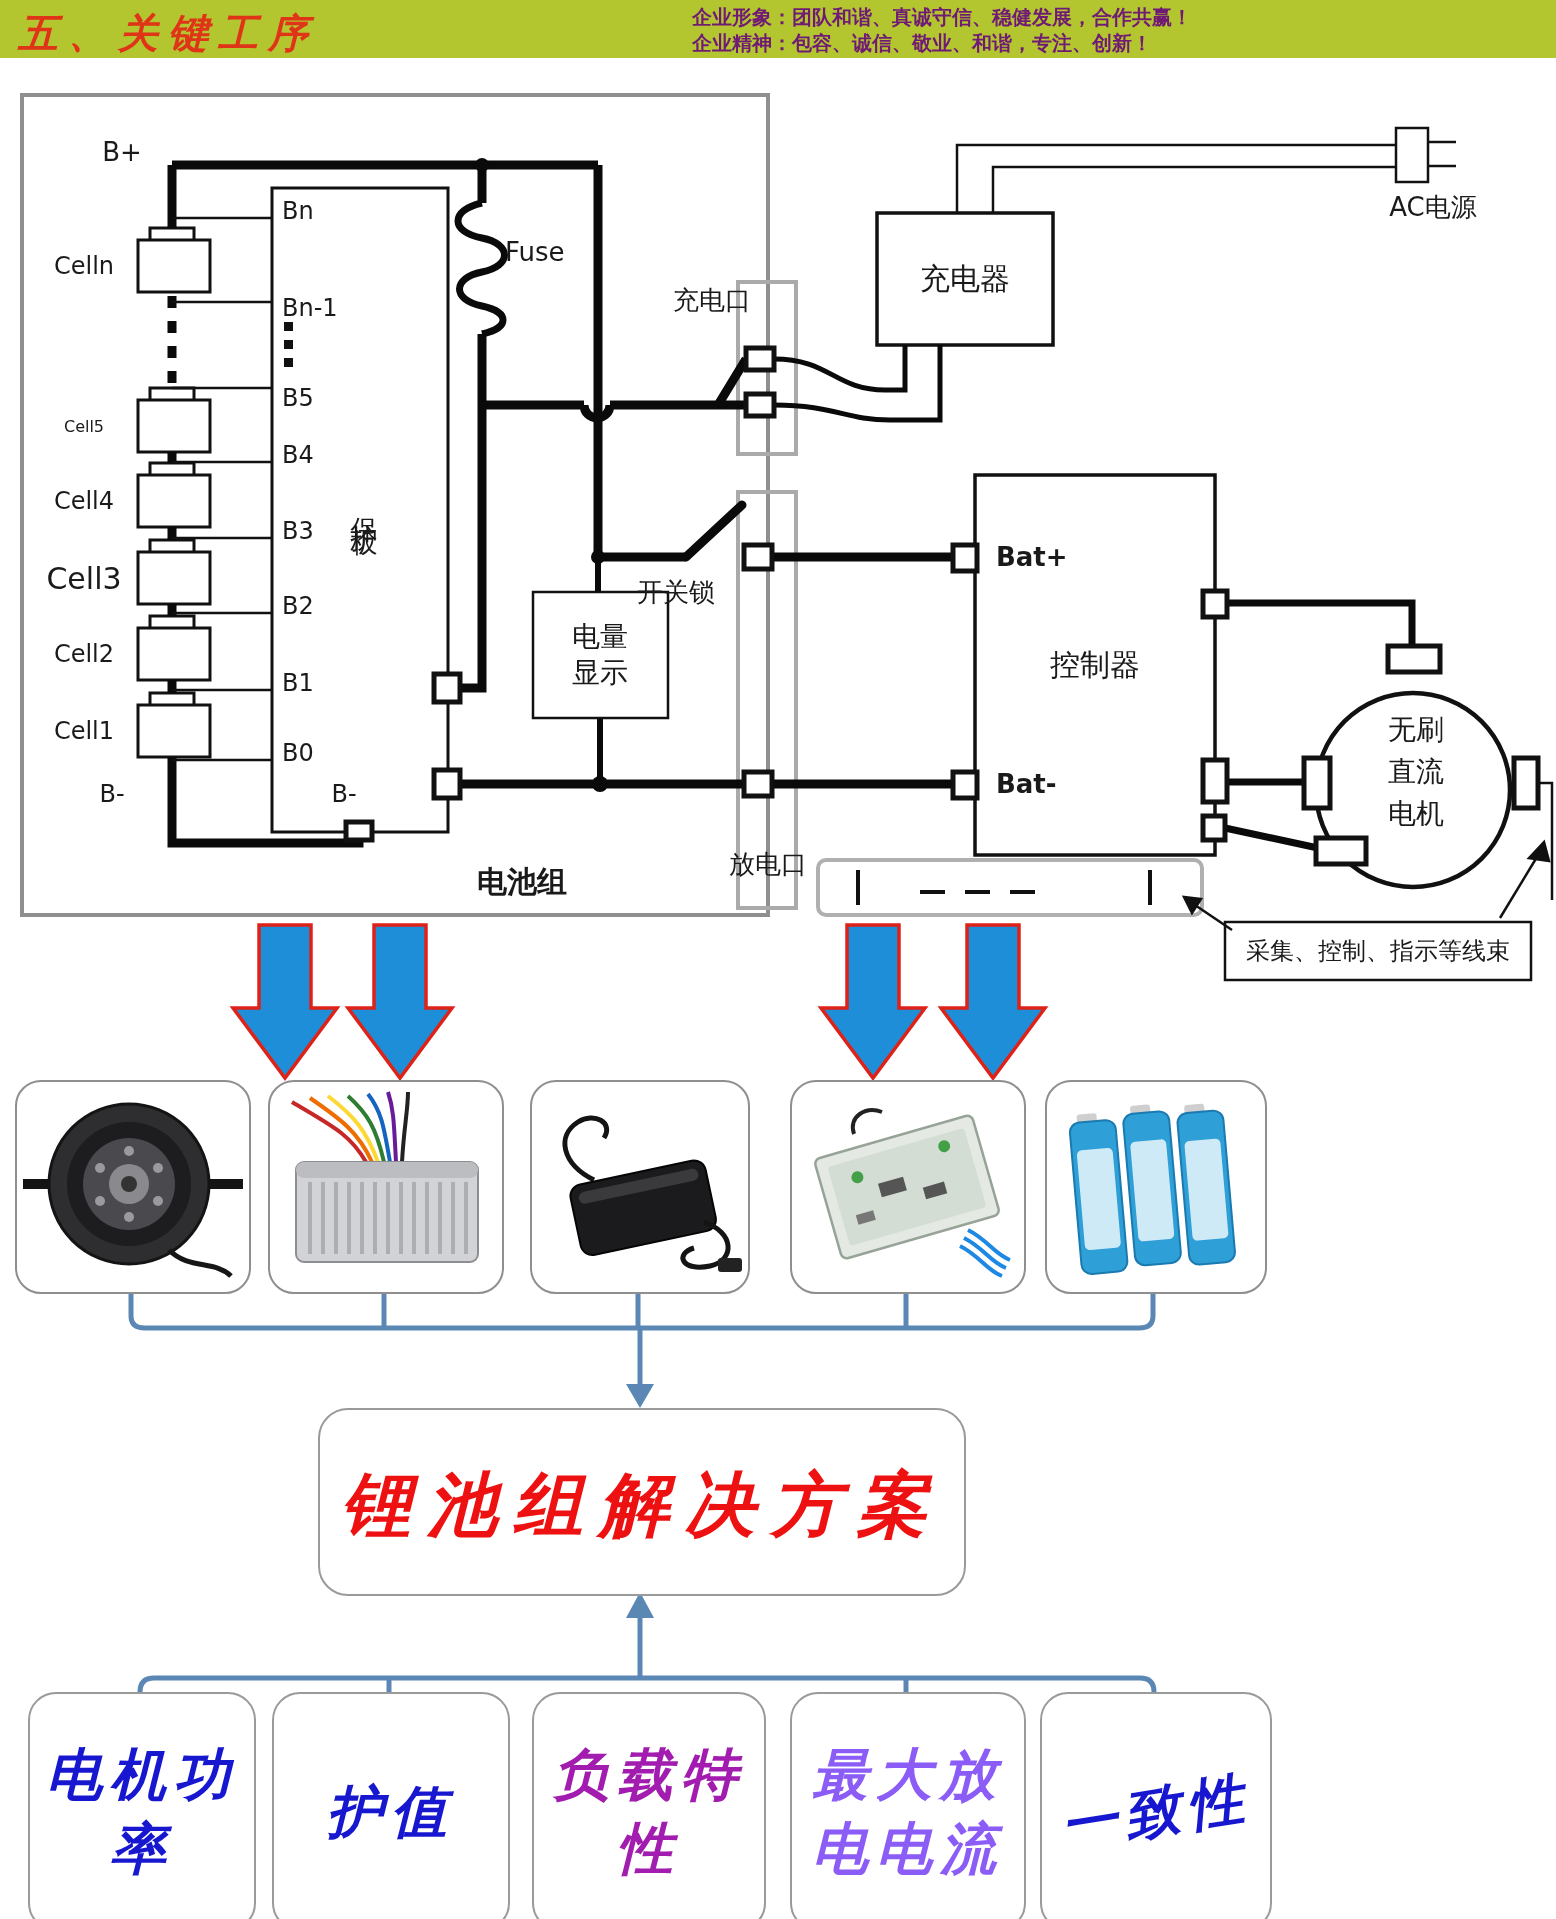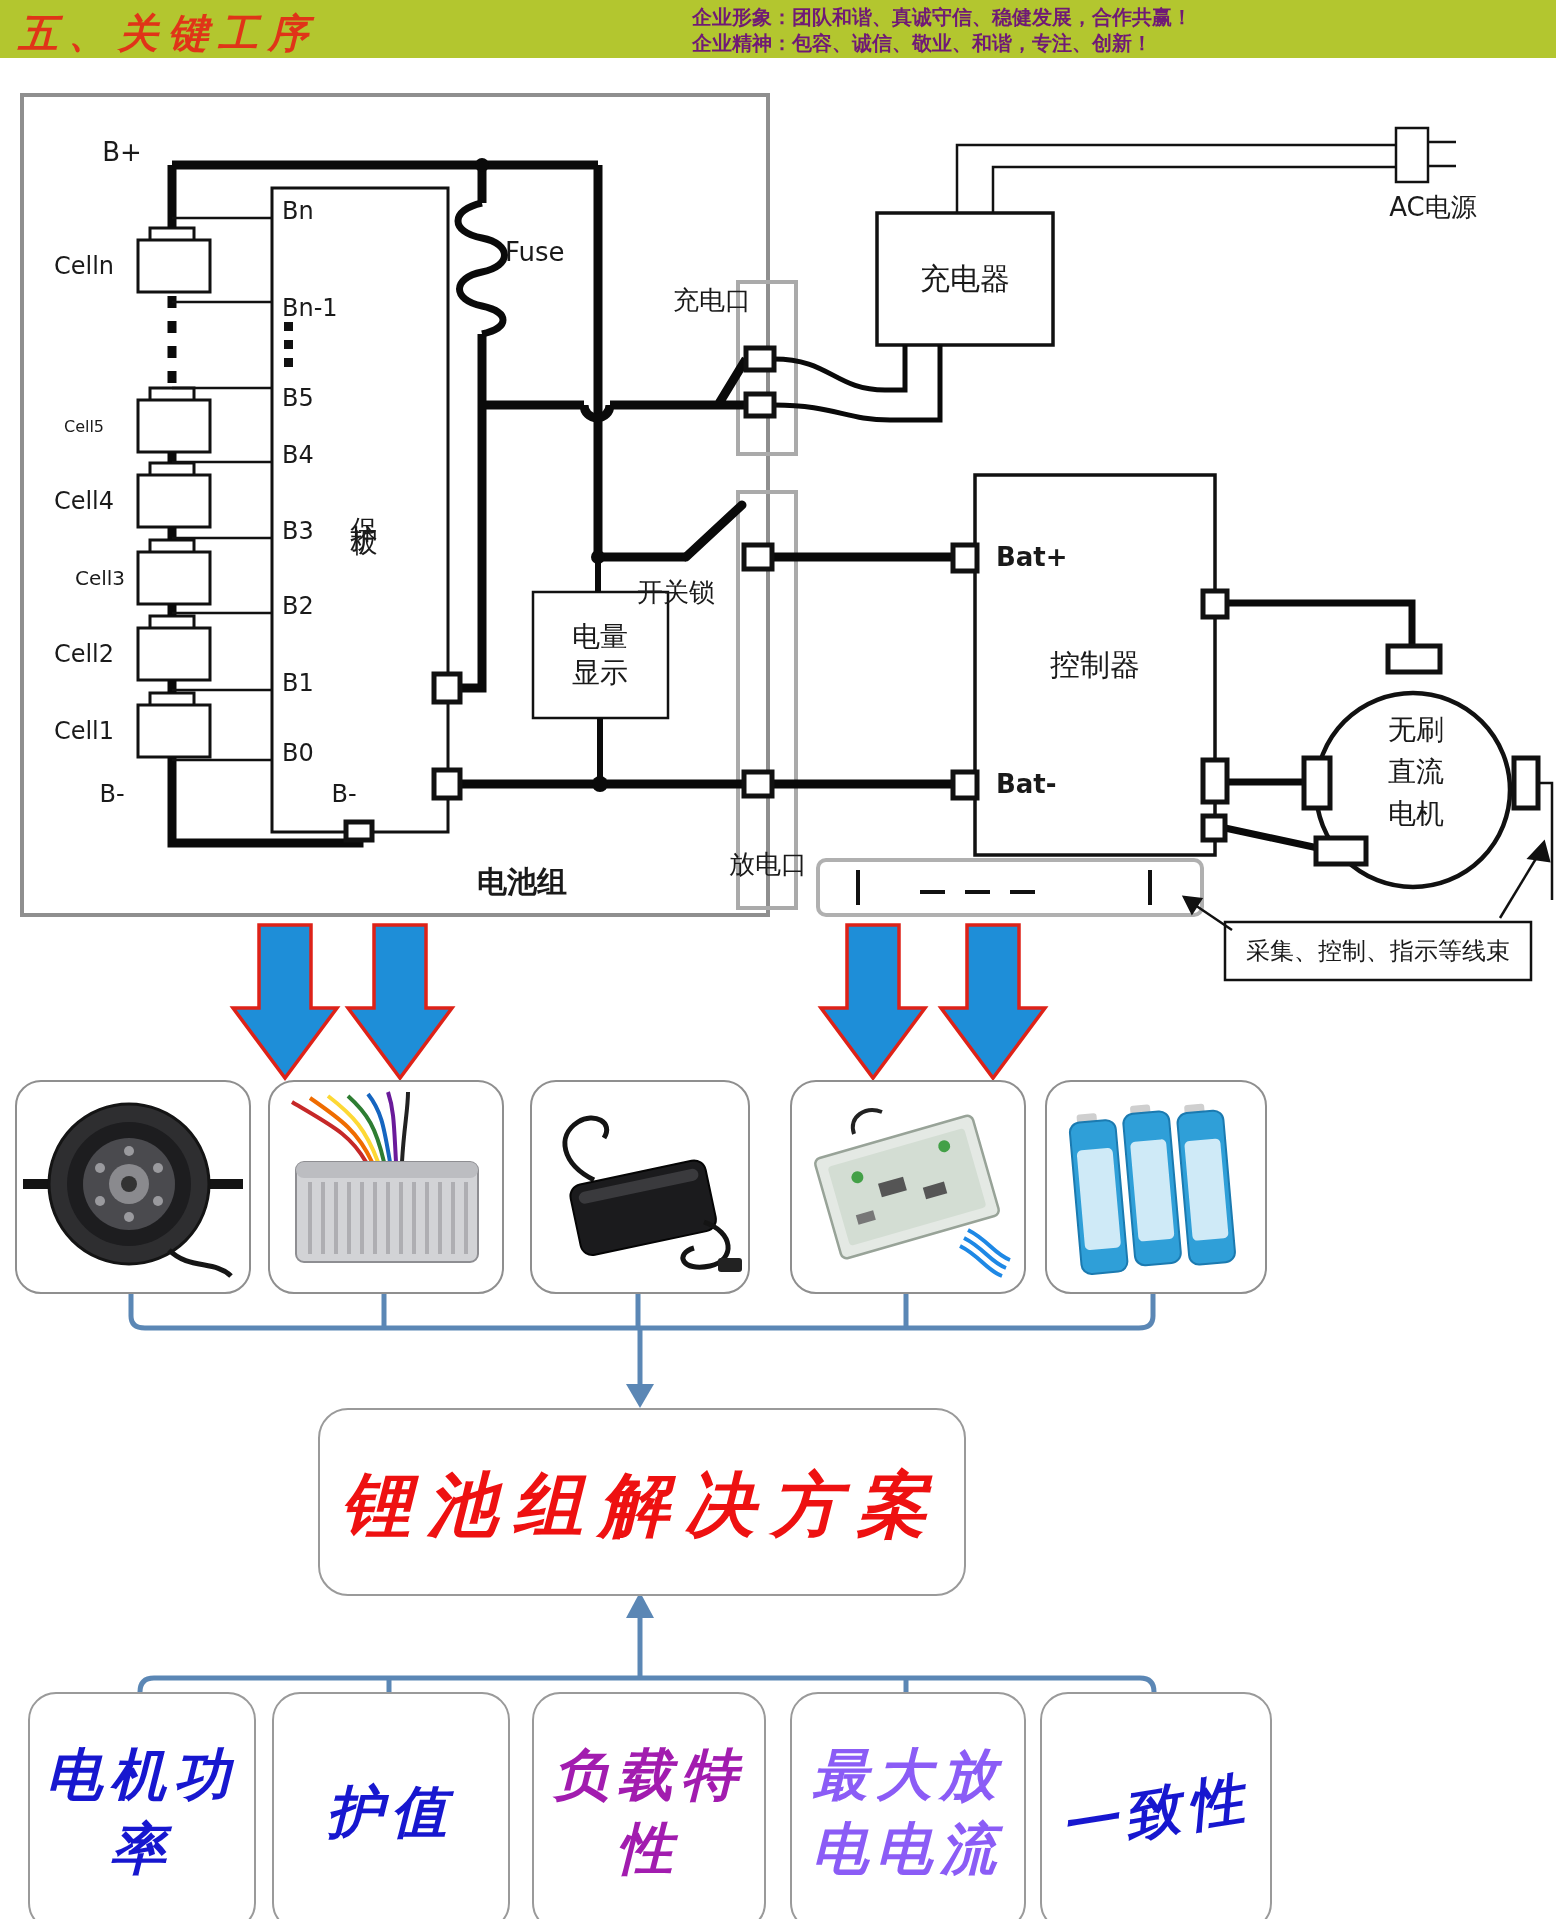--- a/index.html
+++ b/index.html
@@ -170,21 +170,21 @@
       <path d="M389,1678 V1692 M906,1678 V1692"></path>
       <path d="M640,1678 V1616"></path>
     </g>
     <polygon points="626,1618 654,1618 640,1592" fill="#5b87b5"></polygon>
   </svg>
 
   <div class="lbl" style="left:122px;top:152px;font-size:26px;">B+</div>
   <div class="lbl" style="left:84px;top:266px;font-size:24px;">Celln</div>
   <div class="lbl" style="left:84px;top:426px;font-size:16px;">Cell5</div>
   <div class="lbl" style="left:84px;top:501px;font-size:24px;">Cell4</div>
-  <div class="lbl" style="left:100px;top:578px;font-size:20px;">Cell3</div>
+  <div class="lbl" style="left:84px;top:578px;font-size:30px;">Cell3</div>
   <div class="lbl" style="left:84px;top:654px;font-size:24px;text-align:right;">Cell2</div>
   <div class="lbl" style="left:84px;top:731px;font-size:24px;">Cell1</div>
 
   <div class="lbl-l" style="left:282px;top:211px;font-size:24px;">Bn</div>
   <div class="lbl-l" style="left:282px;top:308px;font-size:24px;">Bn-1</div>
   <div class="lbl-l" style="left:282px;top:398px;font-size:24px;">B5</div>
   <div class="lbl-l" style="left:282px;top:455px;font-size:24px;">B4</div>
   <div class="lbl-l" style="left:282px;top:531px;font-size:24px;">B3</div>
   <div class="lbl-l" style="left:282px;top:606px;font-size:24px;">B2</div>
   <div class="lbl-l" style="left:282px;top:683px;font-size:24px;">B1</div>

